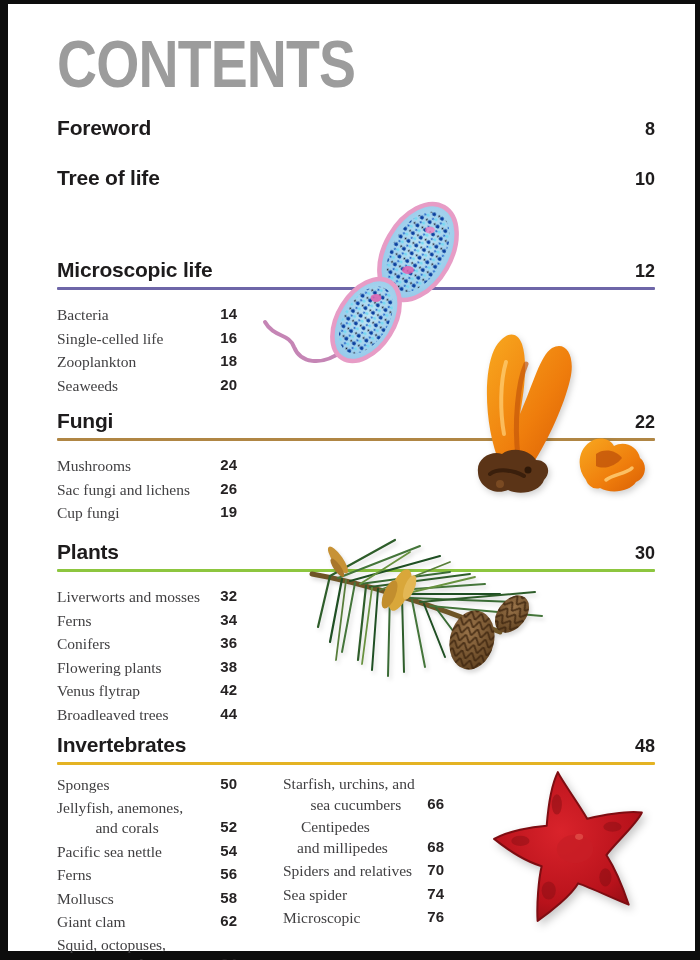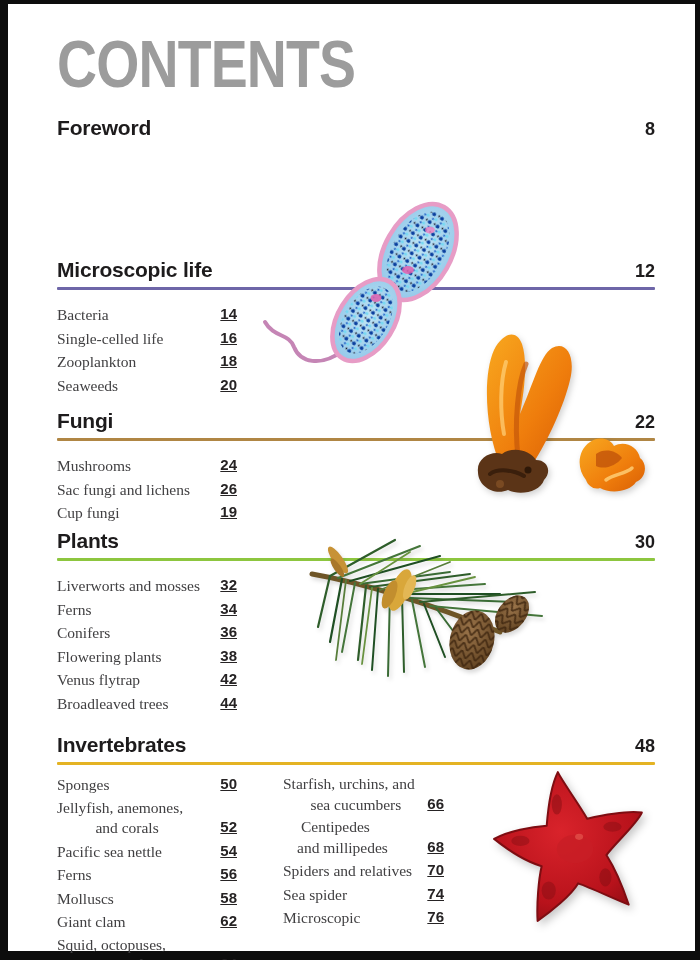--- a/index.html
+++ b/index.html
@@ -24,41 +24,45 @@
   .section { position:absolute; left:49px; width:598px; }
   .sec-head2 { display:flex; justify-content:space-between; align-items:baseline;margin-top:39px; }
   .rule { height:3px; width:100%; margin-top:5px; border-radius:1px; position:relative; z-index:1; }
 
   .items { margin-top:14px; width:180px; }
   .items.col2 { width:161px; }
   .item { display:flex; justify-content:space-between; align-items:flex-end; margin-bottom:2px; }
   .ilabel { font-family:"Liberation Serif", serif; font-size:15.5px; color:#414042; line-height:20.5px; }
   .ilabel .l1 { display:block; }
   .ilabel .l2 { display:block; padding-left:14px; }
-  .ipage { font-size:15px; font-weight:bold; color:#262324; line-height:20.5px; padding-bottom:1px;text-decoration:underline; }
+  .ipage { font-size:15px; font-weight:bold; color:#262324; line-height:20.5px; padding-bottom:1px; }
 
   .cols { display:flex; margin-top:9px;text-align:center; }
   .cols .items { margin-top:0; }
   .colgap { width:46px; }
 
   .fig { position:absolute; z-index:3; }
   .fig svg { display:block; width:100%; height:100%; }
 </style>
 </head>
 <body>
 
 <div class="page">
 
   <div class="book-title">CONTENTS</div>
 
   <div class="front-row" style="top:112px;">
     <span class="front-label">Foreword</span>
     <span class="front-page">8</span>
   </div>
 
+  <div class="front-row" style="top:162px;">
+    <span class="front-label">Tree of life</span>
+    <span class="front-page">10</span>
+  </div>
 
   <div class="section" style="top:215px;">
     <div class="sec-head2">
       <span class="sec-label">Microscopic life</span>
       <span class="sec-page">12</span>
     </div>
     <div class="rule" style="background-color: rgb(110, 102, 168);"></div>
     <div class="items">
       <div class="item">
         <span class="ilabel">
@@ -108,21 +112,21 @@
       </div>
       <div class="item">
         <span class="ilabel">
             <span class="l1">Cup fungi</span>
           </span>
         <span class="ipage">19</span>
       </div>
     </div>
   </div>
 
-  <div class="section" style="top:486px;">
+  <div class="section" style="top:497px;">
     <div class="sec-head2">
       <span class="sec-label">Plants</span>
       <span class="sec-page">30</span>
     </div>
     <div class="rule" style="background-color: rgb(141, 198, 63);"></div>
     <div class="items">
       <div class="item">
         <span class="ilabel">
             <span class="l1">Liverworts and mosses</span>
           </span>

